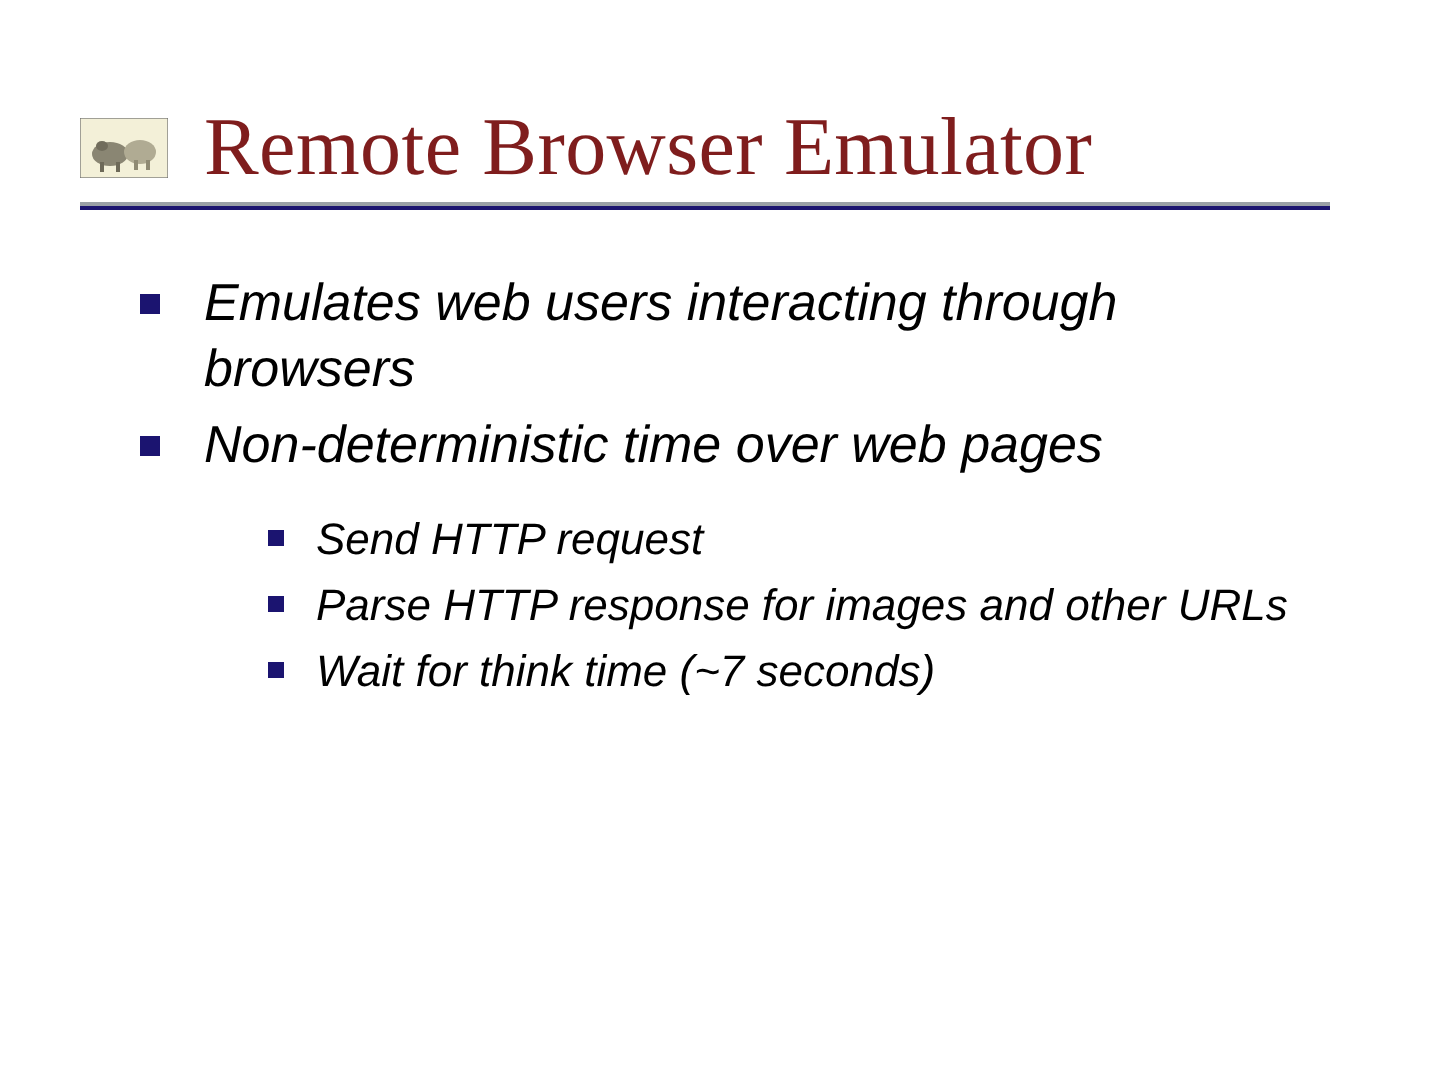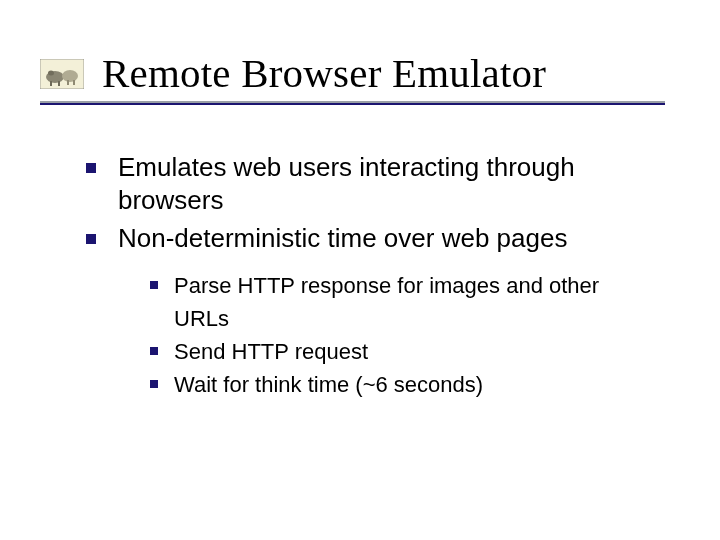--- a/index.html
+++ b/index.html
@@ -31,21 +31,21 @@
     width: 44px;
     height: 30px;
     flex: 0 0 auto;
     margin-bottom: 6px;
   }
   .title {
     font-family: "Times New Roman", Times, serif;
     font-size: 41px;
     font-weight: 400;
     letter-spacing: 0.2px;
-    color: #000000;
+    color: #7f1d1d;
     line-height: 1.05;
   }
   .rule {
     margin: 6px 0 0 0;
     height: 6px;
     width: 625px;
   }
   .rule .shadow {
     height: 3px;
     background: #9aa0a6;
@@ -53,22 +53,23 @@
   .rule .line {
     height: 2px;
     background: #1b1470;
     margin-top: -1px;
   }
   .body {
     padding: 28px 50px 0 68px;
   }
   ul.lvl1 {
     list-style: none;
-    margin: 16px;
+    margin: 0;
     padding: 0;
+    font-style: italic;
   }
   ul.lvl1 > li {
     position: relative;
     padding-left: 34px;
     font-size: 26px;
     line-height: 1.28;
     margin-bottom: 4px;
   }
   ul.lvl1 > li::before {
     content: "";
@@ -127,26 +128,26 @@
 
   <div class="body">
     <ul class="lvl1">
       <li>
         <span>Emulates web users interacting through browsers</span>
       </li>
       <li>
         <span>Non-deterministic time over web pages</span>
         <ul class="lvl2">
           <li>
+            <span>Send HTTP request</span>
+          </li>
+          <li>
             <span>Parse HTTP response for images and other URLs</span>
           </li>
           <li>
-            <span>Send HTTP request</span>
-          </li>
-          <li>
-            <span>Wait for think time (~6 seconds)</span>
+            <span>Wait for think time (~7 seconds)</span>
           </li>
         </ul>
       </li>
     </ul>
   </div>
 
 </div>
 
 </body></html>

